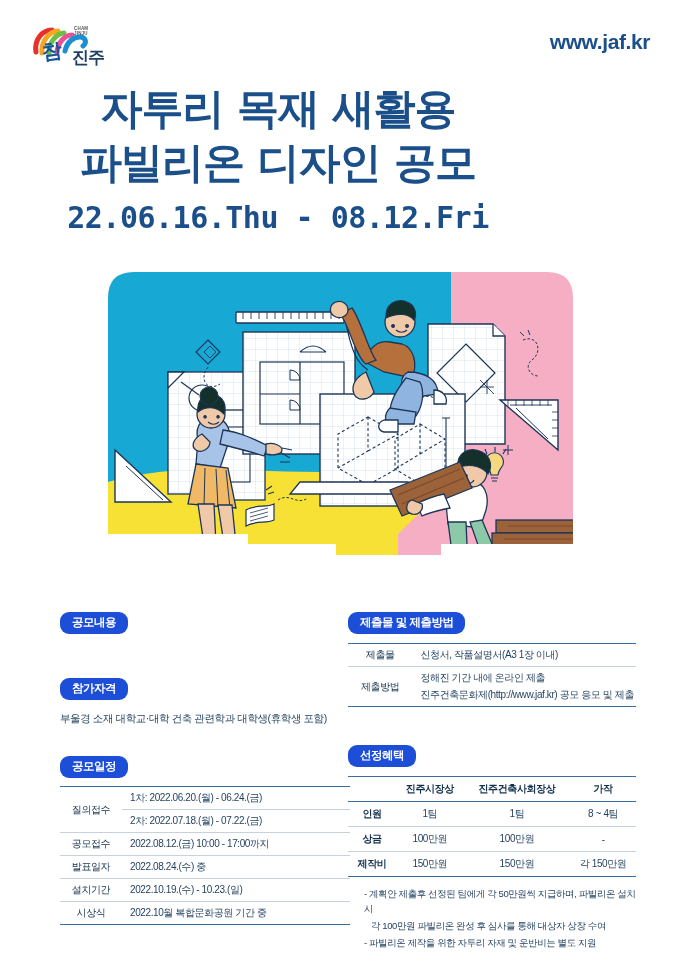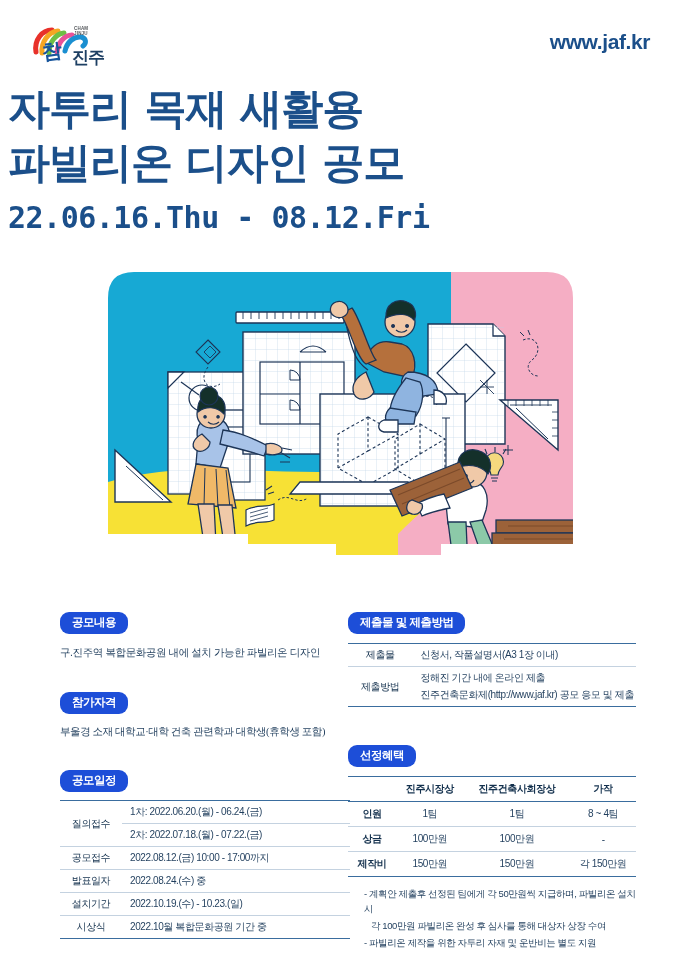--- a/index.html
+++ b/index.html
@@ -67,23 +67,23 @@
     font-size: 21px;
     font-weight: 700;
     color: #1b4f8a;
     letter-spacing: -0.4px;
   }
 
   
   .title-block {
     position: absolute;
     top: 82px;
-    left: 8px;
+    left: 0;
     width: 556px;
-    text-align: left;
+    text-align: center;
   }
   .title-line {
     font-family: "DejaVu Sans", sans-serif;
     font-size: 42px;
     font-weight: 700;
     color: #1b4f8a;
     letter-spacing: -1px;
     line-height: 54px;
     white-space: nowrap;
   }
@@ -403,24 +403,23 @@
           <path d="M440,254 L506,254 M436,267 L506,267 M440,280 L506,280 M436,293 L506,293" stroke="#7b4a2a" stroke-width="1"></path>
         </g>
       </g>
     </svg>
   </div>
 
   <div class="col-left">
 
     <div class="sec">
       <span class="badge">공모내용</span>
-      <div class="body-text">구.진주역 복합문화공원 내에 설치 가능한 파빌리온 디자인</div>
     </div>
 
-    <div class="sec" style="margin-top:32px;font-family:Liberation Serif, serif;">
+    <div class="sec" style="margin-top:44px;">
       <span class="badge">참가자격</span>
       <div class="body-text">부울경 소재 대학교·대학 건축 관련학과 대학생(휴학생 포함)</div>
     </div>
 
     <div class="sec" style="margin-top:30px;">
       <span class="badge">공모일정</span>
       <table class="data sched">
         <tbody>
             <tr class="topline">
           <td class="lbl" rowspan="2">질의접수</td>

